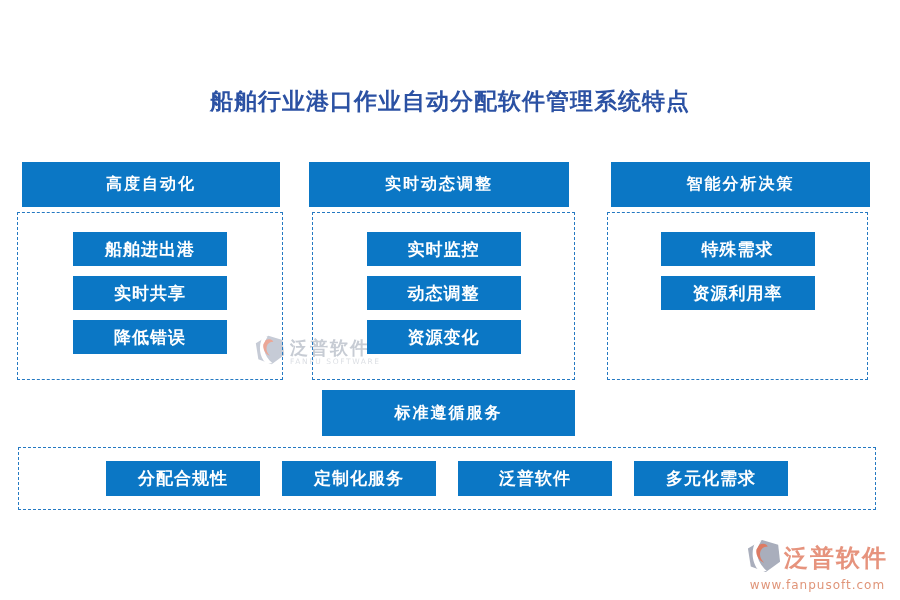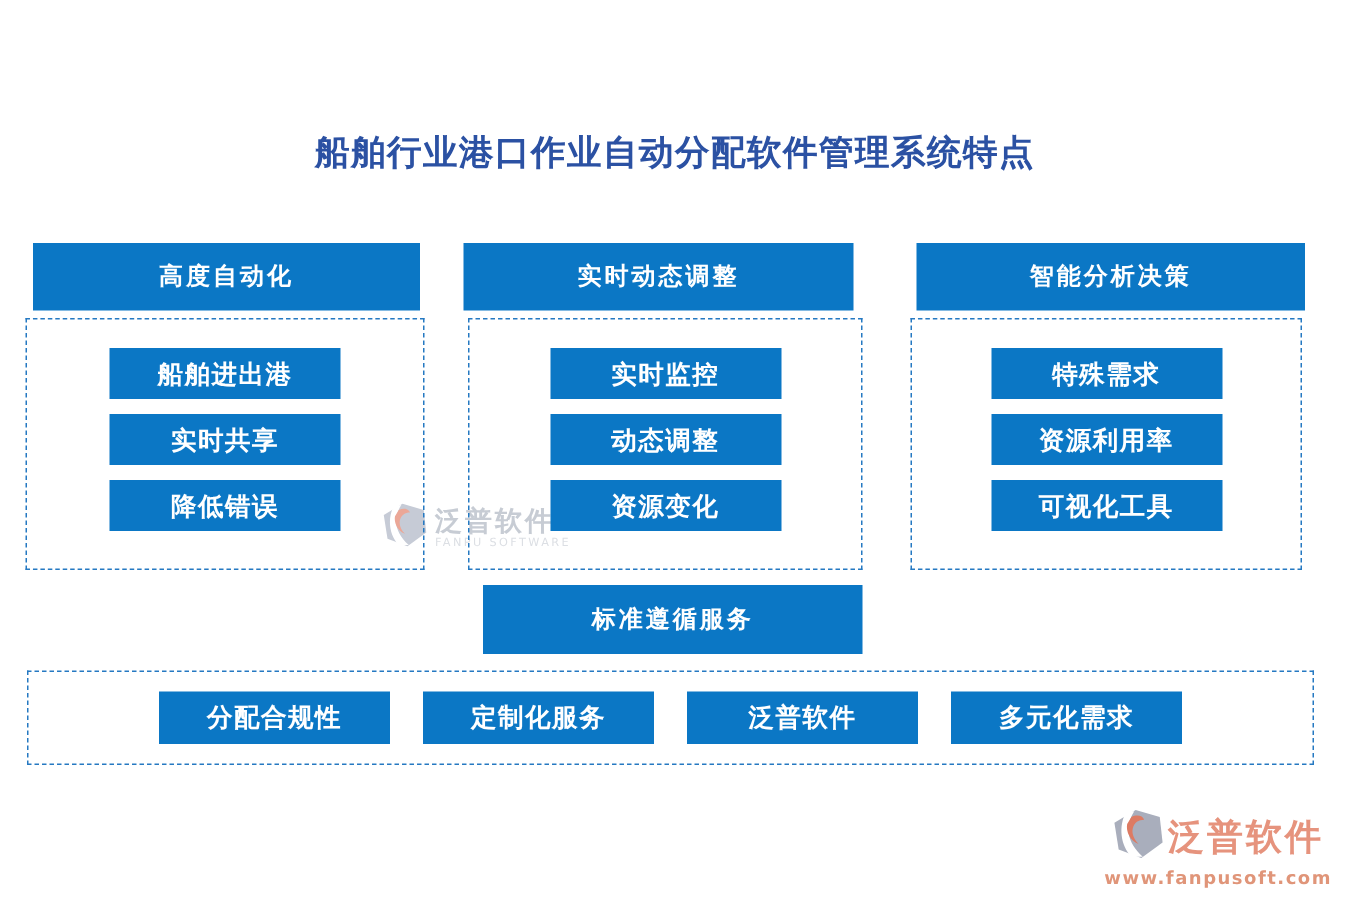--- a/index.html
+++ b/index.html
@@ -41,21 +41,21 @@
   .box-bottom .item{margin:0;height:35px;}
   .wm{
     position:absolute;left:255px;top:335px;display:flex;align-items:center;gap:5px;z-index:1;
   }
   .wm-texts{display:flex;flex-direction:column;line-height:1.05;}
   .wm-name{font-size:18px;font-weight:bold;color:#c7ccd4;letter-spacing:2px;}
   .wm-sub{font-size:7.5px;color:#dcdfe4;letter-spacing:1.6px;}
   .brand{position:absolute;right:12px;bottom:8px;z-index:3;text-align:center;}
   .brand-row{display:flex;align-items:center;justify-content:center;gap:3px;}
   .brand-name{font-size:24px;font-weight:bold;color:#e6937d;letter-spacing:2px;}
-  .brand-url{font-size:12px;font-weight:bold;color:#e09579;letter-spacing:1px;margin-top:1px;}
+  .brand-url{font-size:12px;font-weight:normal;color:#e09579;letter-spacing:1px;margin-top:1px;}
 </style>
 </head>
 <body>
 
 <div class="canvas">
 
   <h1 class="title">船舶行业港口作业自动分配软件管理系统特点</h1>
 
   <div class="hdr hdr-1">高度自动化</div>
   <div class="hdr hdr-2">实时动态调整</div>
@@ -67,21 +67,20 @@
     <div class="item">降低错误</div>
   </div>
   <div class="box box-2">
     <div class="item">实时监控</div>
     <div class="item">动态调整</div>
     <div class="item">资源变化</div>
   </div>
   <div class="box box-3">
     <div class="item">特殊需求</div>
     <div class="item">资源利用率</div>
-    <div class="item">可视化工具</div>
   </div>
 
   <div class="hdr hdr-bottom">标准遵循服务</div>
   <div class="box-bottom">
     <div class="item">分配合规性</div>
     <div class="item">定制化服务</div>
     <div class="item">泛普软件</div>
     <div class="item">多元化需求</div>
   </div>
 

